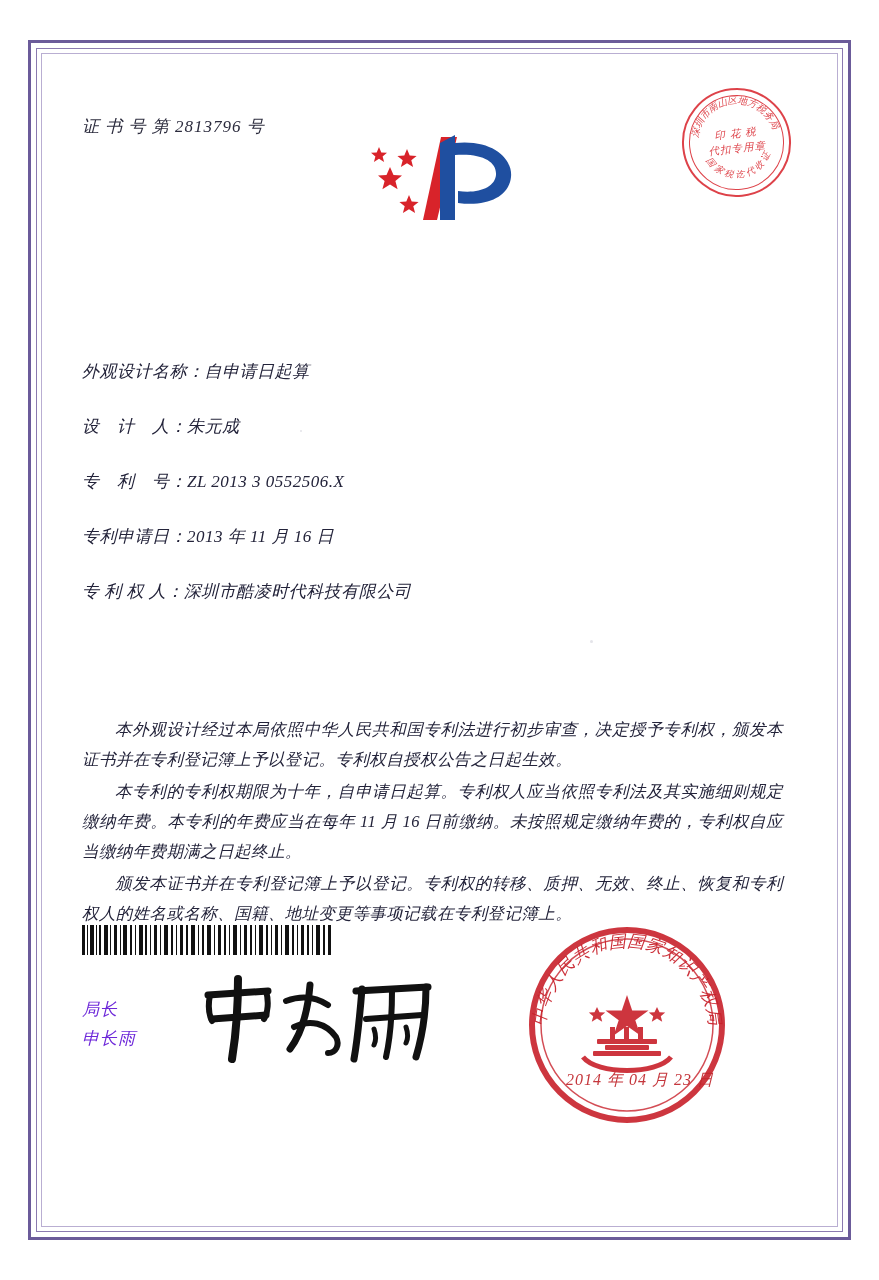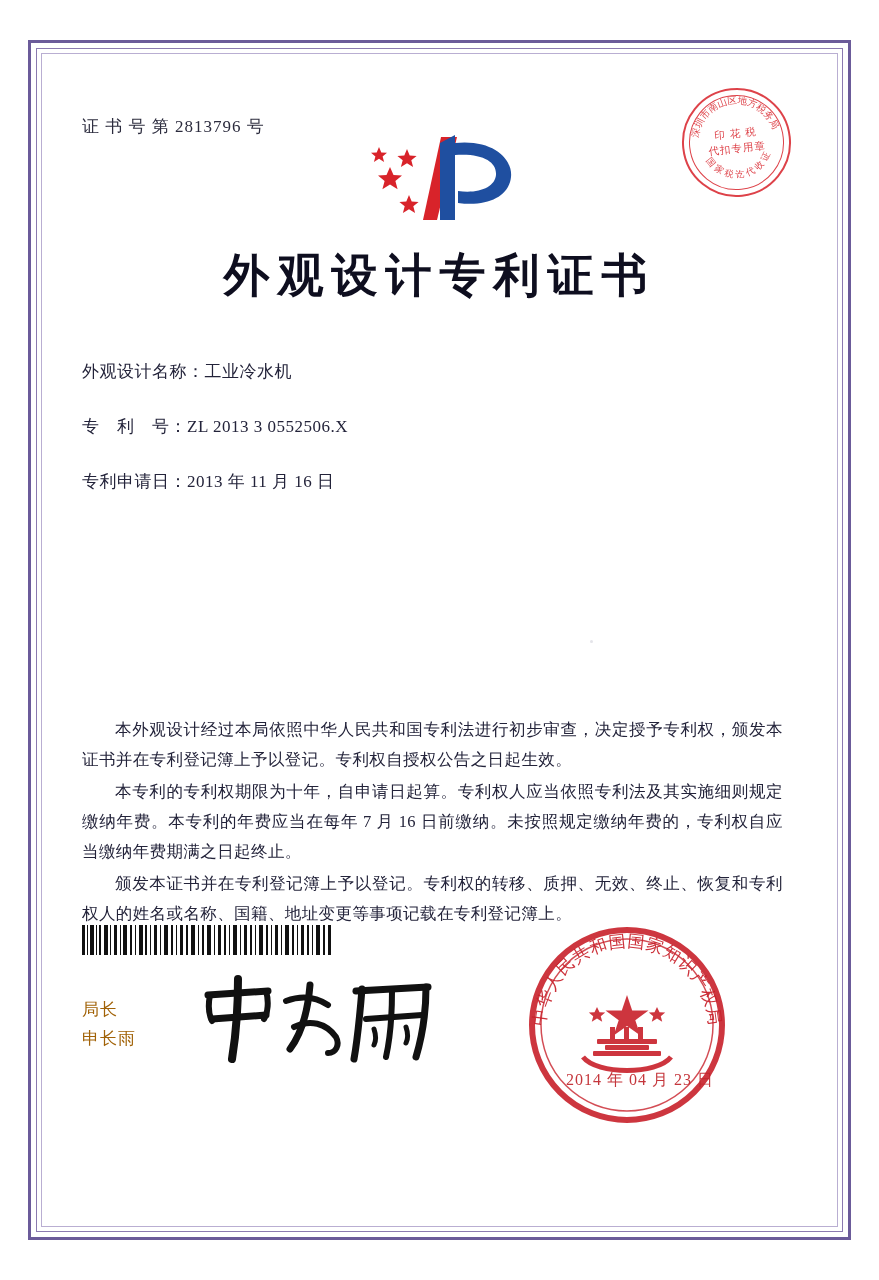--- a/index.html
+++ b/index.html
@@ -13,20 +13,21 @@
     font-family: "Liberation Serif", "DejaVu Serif", serif;
     color: #1a1a2e;
     position: relative;
     overflow: hidden;
   }
 
   
   .page {
     position: absolute;
     inset: 0;
+    font-style: italic;
   }
   .border-outer {
     position: absolute;
     left: 28px;
     top: 40px;
     right: 28px;
     bottom: 40px;
     border: 3px solid #6b5b9a;
     box-sizing: border-box;
   }
@@ -178,21 +179,21 @@
     display: block;
   }
 
   
   .sign-label {
     position: absolute;
     left: 22px;
     top: 925px;
     font-size: 17px;
     line-height: 29px;
-    color: #a16207;
+    color: #6d28d9;
     letter-spacing: 1px;
   }
   .signature {
     position: absolute;
     left: 130px;
     top: 905px;
     width: 250px;
     height: 90px;
   }
 
@@ -279,37 +280,42 @@
 
         <g fill="#d8232a">
           <polygon points="45,42 48.5,50 57,50.5 50.4,56 52.6,64.3 45,59.6 37.4,64.3 39.6,56 33,50.5 41.5,50"></polygon>
           <polygon points="62,24 64.7,30.5 71.6,30.9 66.3,35.3 68.1,42 62,38.2 55.9,42 57.7,35.3 52.4,30.9 59.3,30.5"></polygon>
           <polygon points="64,70 66.7,76.5 73.6,76.9 68.3,81.3 70.1,88 64,84.2 57.9,88 59.7,81.3 54.4,76.9 61.3,76.5"></polygon>
           <polygon points="34,22 36.3,27.4 42,27.7 37.6,31.4 39.1,37 34,33.8 28.9,37 30.4,31.4 26,27.7 31.7,27.4"></polygon>
         </g>
       </svg>
     </div>
 
-    <div class="title">外观设计专利证书</div>
 
     <div class="fields">
       <div class="field">
-        <span class="lbl">外观设计名称</span><span>：</span><span class="val">工业冷水机</span>
+        <span class="lbl">外观设计名称</span><span>：</span><span class="val">自申请日起算</span>
+      </div>
+      <div class="field">
+        <span class="lbl">设　计　人</span><span>：</span><span class="val">朱元成</span>
       </div>
       <div class="field">
         <span class="lbl">专　利　号</span><span>：</span><span class="val">ZL 2013 3 0552506.X</span>
       </div>
       <div class="field">
         <span class="lbl">专利申请日</span><span>：</span><span class="val">2013 年 11 月 16 日</span>
       </div>
+      <div class="field">
+        <span class="lbl">专 利 权 人</span><span>：</span><span class="val">深圳市酷凌时代科技有限公司</span>
+      </div>
     </div>
 
     <div class="paras">
       <p>本外观设计经过本局依照中华人民共和国专利法进行初步审查，决定授予专利权，颁发本证书并在专利登记簿上予以登记。专利权自授权公告之日起生效。</p>
-      <p>本专利的专利权期限为十年，自申请日起算。专利权人应当依照专利法及其实施细则规定缴纳年费。本专利的年费应当在每年 7 月 16 日前缴纳。未按照规定缴纳年费的，专利权自应当缴纳年费期满之日起终止。</p>
+      <p>本专利的专利权期限为十年，自申请日起算。专利权人应当依照专利法及其实施细则规定缴纳年费。本专利的年费应当在每年 11 月 16 日前缴纳。未按照规定缴纳年费的，专利权自应当缴纳年费期满之日起终止。</p>
       <p>颁发本证书并在专利登记簿上予以登记。专利权的转移、质押、无效、终止、恢复和专利权人的姓名或名称、国籍、地址变更等事项记载在专利登记簿上。</p>
     </div>
 
     <div class="barcode">
       <i style="left:0px;width:3px"></i>
         <i style="left:5px;width:1px"></i>
         <i style="left:8px;width:4px"></i>
       <i style="left:14px;width:1px"></i>
         <i style="left:17px;width:2px"></i>
         <i style="left:22px;width:4px"></i>

